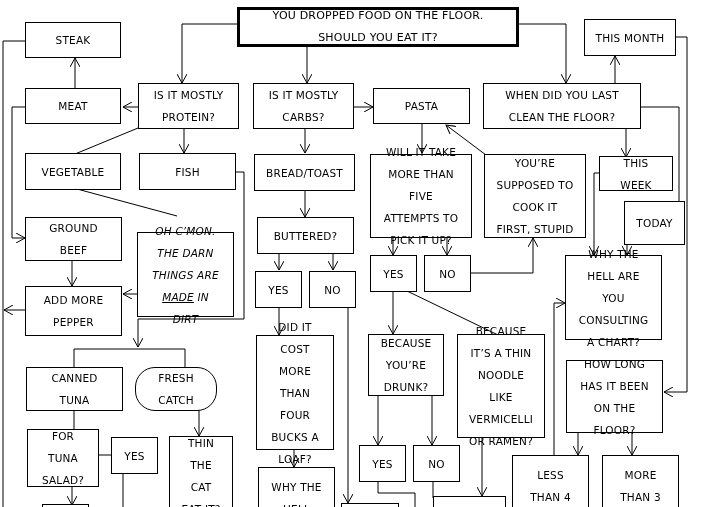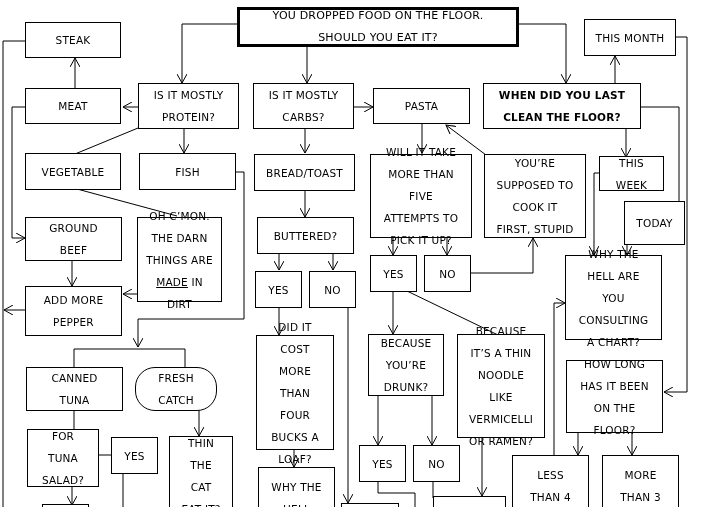--- a/index.html
+++ b/index.html
@@ -112,43 +112,43 @@
 <div class="node start" style="left:237px;top:7px;width:282px;height:40px;"><span>YOU DROPPED FOOD ON THE FLOOR.
 SHOULD YOU EAT IT?</span></div>
 
 <div class="node" style="left:25px;top:22px;width:96px;height:36px;"><span>STEAK</span></div>
 <div class="node" style="left:25px;top:88px;width:96px;height:36px;"><span>MEAT</span></div>
 <div class="node" style="left:138px;top:83px;width:101px;height:46px;"><span>IS IT MOSTLY
 PROTEIN?</span></div>
 <div class="node" style="left:253px;top:83px;width:101px;height:46px;"><span>IS IT MOSTLY
 CARBS?</span></div>
 <div class="node" style="left:373px;top:88px;width:97px;height:36px;"><span>PASTA</span></div>
-<div class="node" style="left:483px;top:83px;width:158px;height:46px;font-weight:bold;"><span>WHEN DID YOU LAST
+<div class="node" style="left:483px;top:83px;width:158px;height:46px;"><span>WHEN DID YOU LAST
 CLEAN THE FLOOR?</span></div>
 <div class="node" style="left:584px;top:19px;width:92px;height:37px;"><span>THIS MONTH</span></div>
 
 <div class="node" style="left:25px;top:153px;width:96px;height:37px;"><span>VEGETABLE</span></div>
 <div class="node" style="left:139px;top:153px;width:97px;height:37px;"><span>FISH</span></div>
 <div class="node" style="left:254px;top:154px;width:101px;height:37px;"><span>BREAD/TOAST</span></div>
 <div class="node" style="left:370px;top:154px;width:102px;height:84px;"><span>WILL IT TAKE
 MORE THAN
 FIVE
 ATTEMPTS TO
 PICK IT UP?</span></div>
 <div class="node" style="left:484px;top:154px;width:102px;height:84px;"><span>YOU’RE
 SUPPOSED TO
 COOK IT
 FIRST, STUPID</span></div>
-<div class="node" style="left:599px;top:156px;width:65px;height:35px;"><span>THIS
+<div class="node" style="left:599px;top:156px;width:74px;height:35px;"><span>THIS
 WEEK</span></div>
 <div class="node" style="left:624px;top:201px;width:61px;height:44px;"><span>TODAY</span></div>
 
 <div class="node" style="left:25px;top:217px;width:97px;height:44px;"><span>GROUND
 BEEF</span></div>
-<div class="node" style="left:137px;top:217px;width:85px;height:85px;"><span><span>OH C’MON.
+<div class="node" style="left:137px;top:232px;width:97px;height:85px;font-style:italic;"><span><span>OH C’MON.
 THE DARN
 THINGS ARE
 </span><u>MADE</u><span> IN
 DIRT</span></span></div>
 <div class="node" style="left:257px;top:217px;width:97px;height:37px;"><span>BUTTERED?</span></div>
 <div class="node" style="left:255px;top:271px;width:47px;height:37px;"><span>YES</span></div>
 <div class="node" style="left:309px;top:271px;width:47px;height:37px;"><span>NO</span></div>
 <div class="node" style="left:370px;top:255px;width:47px;height:37px;"><span>YES</span></div>
 <div class="node" style="left:424px;top:255px;width:47px;height:37px;"><span>NO</span></div>
 <div class="node" style="left:565px;top:255px;width:97px;height:85px;"><span>WHY THE

